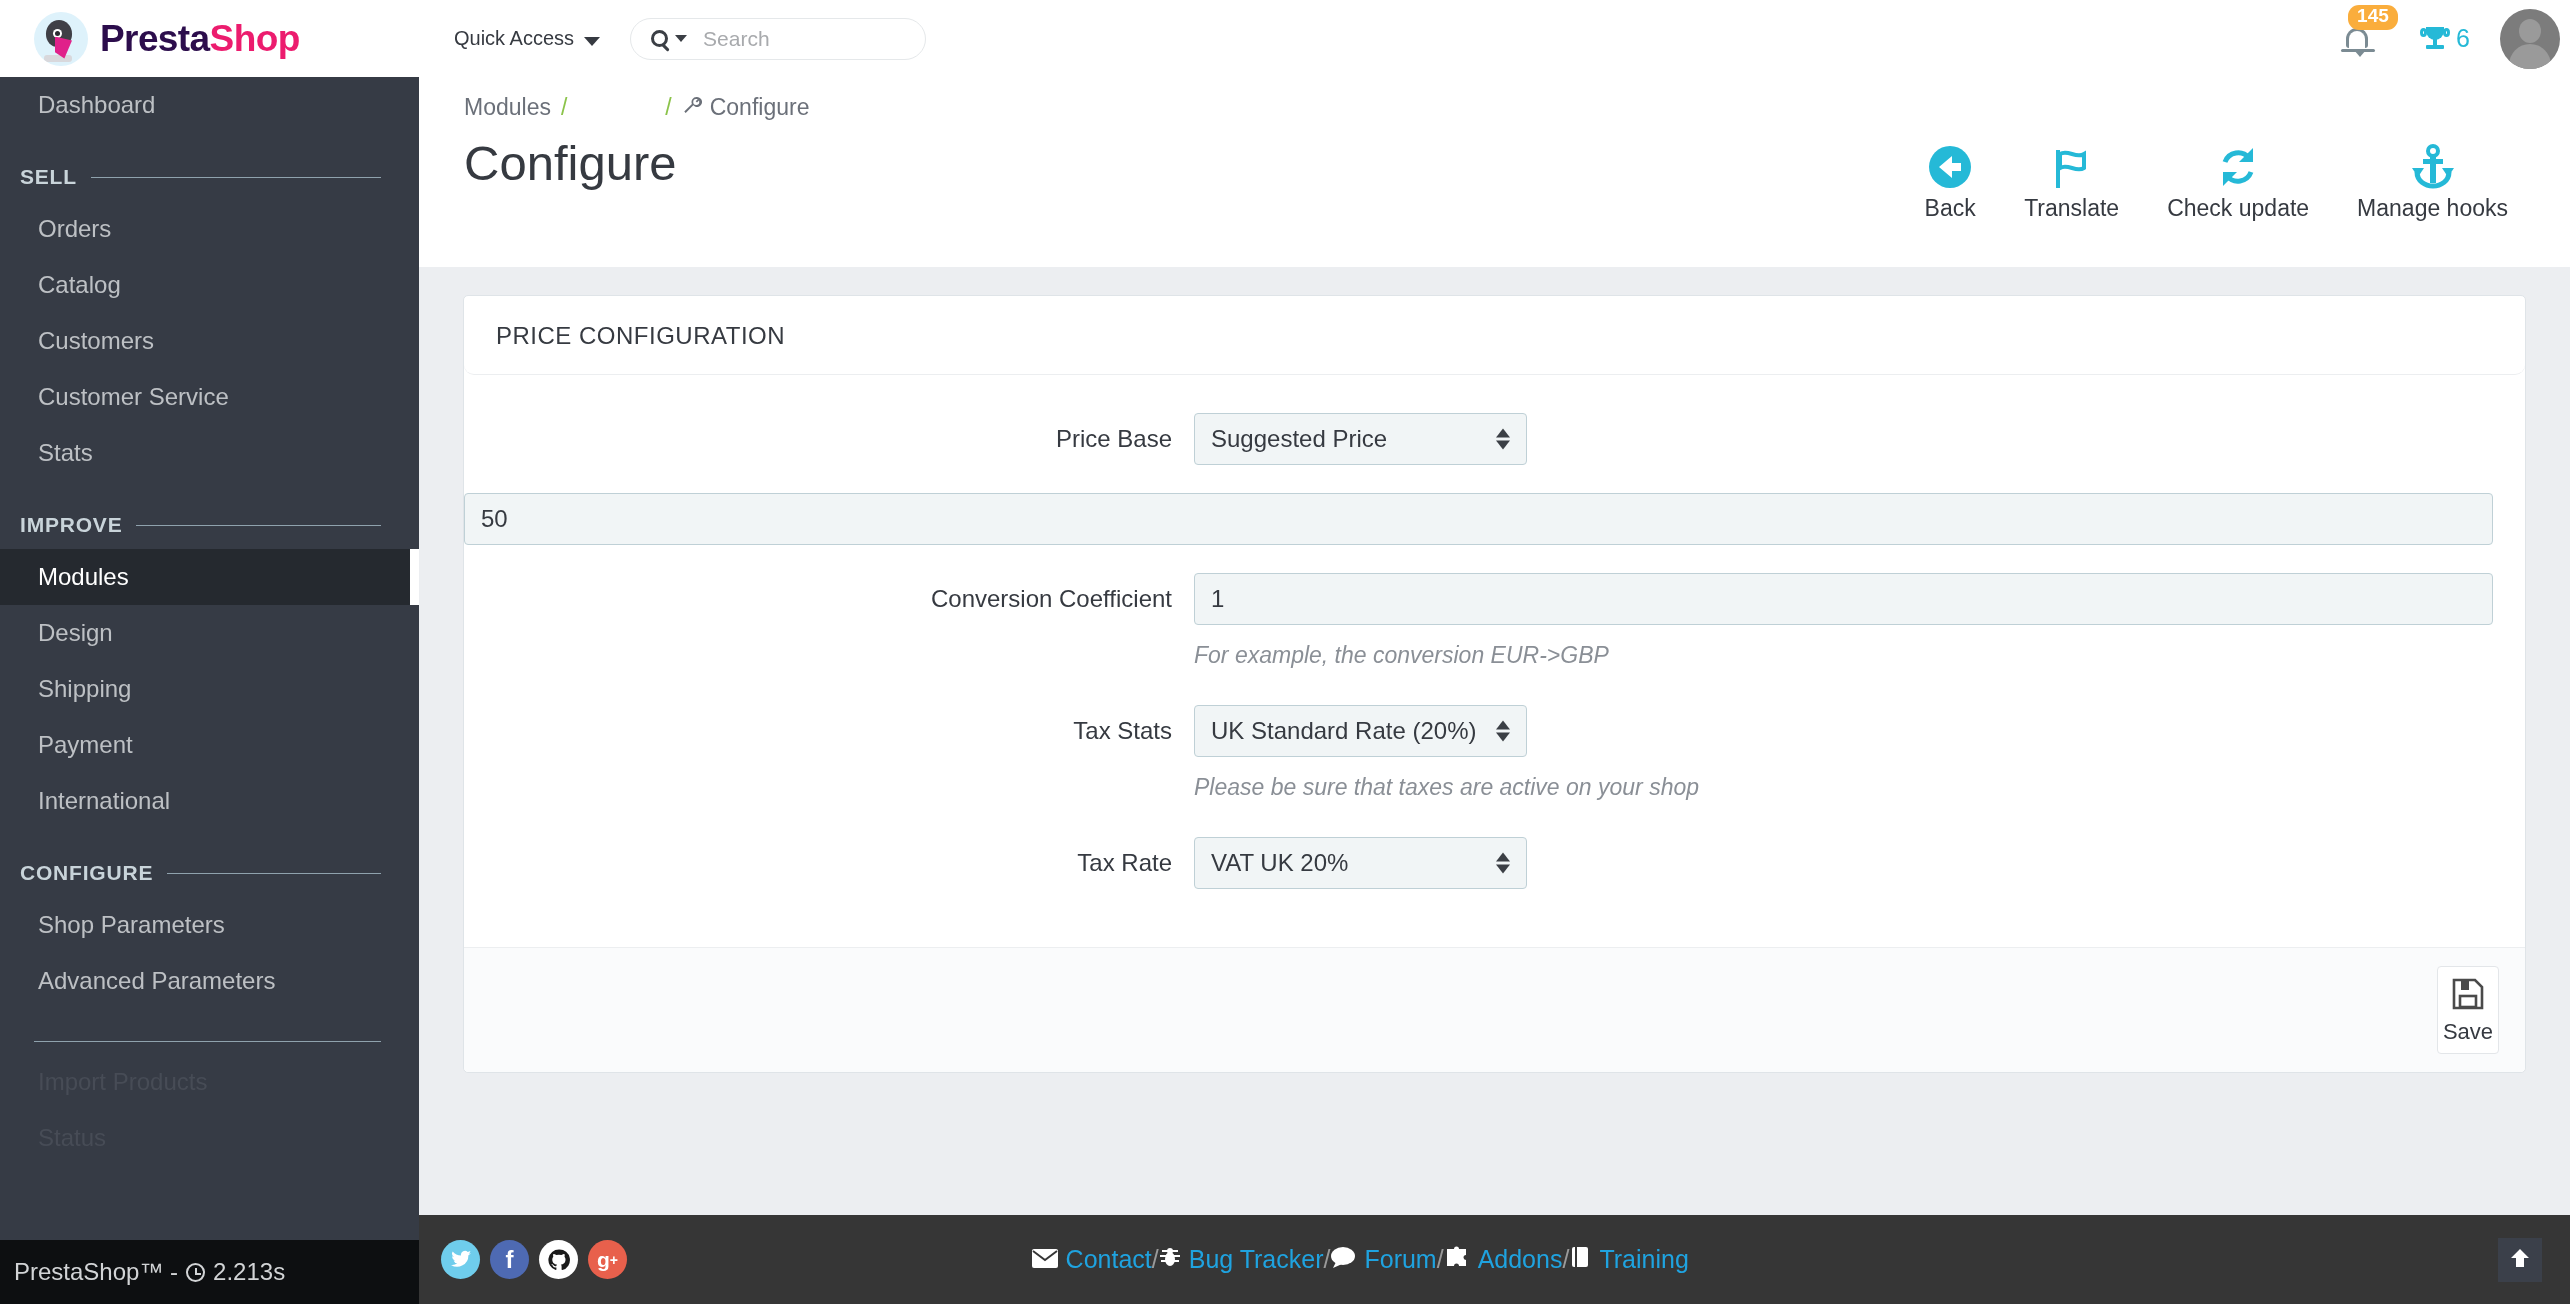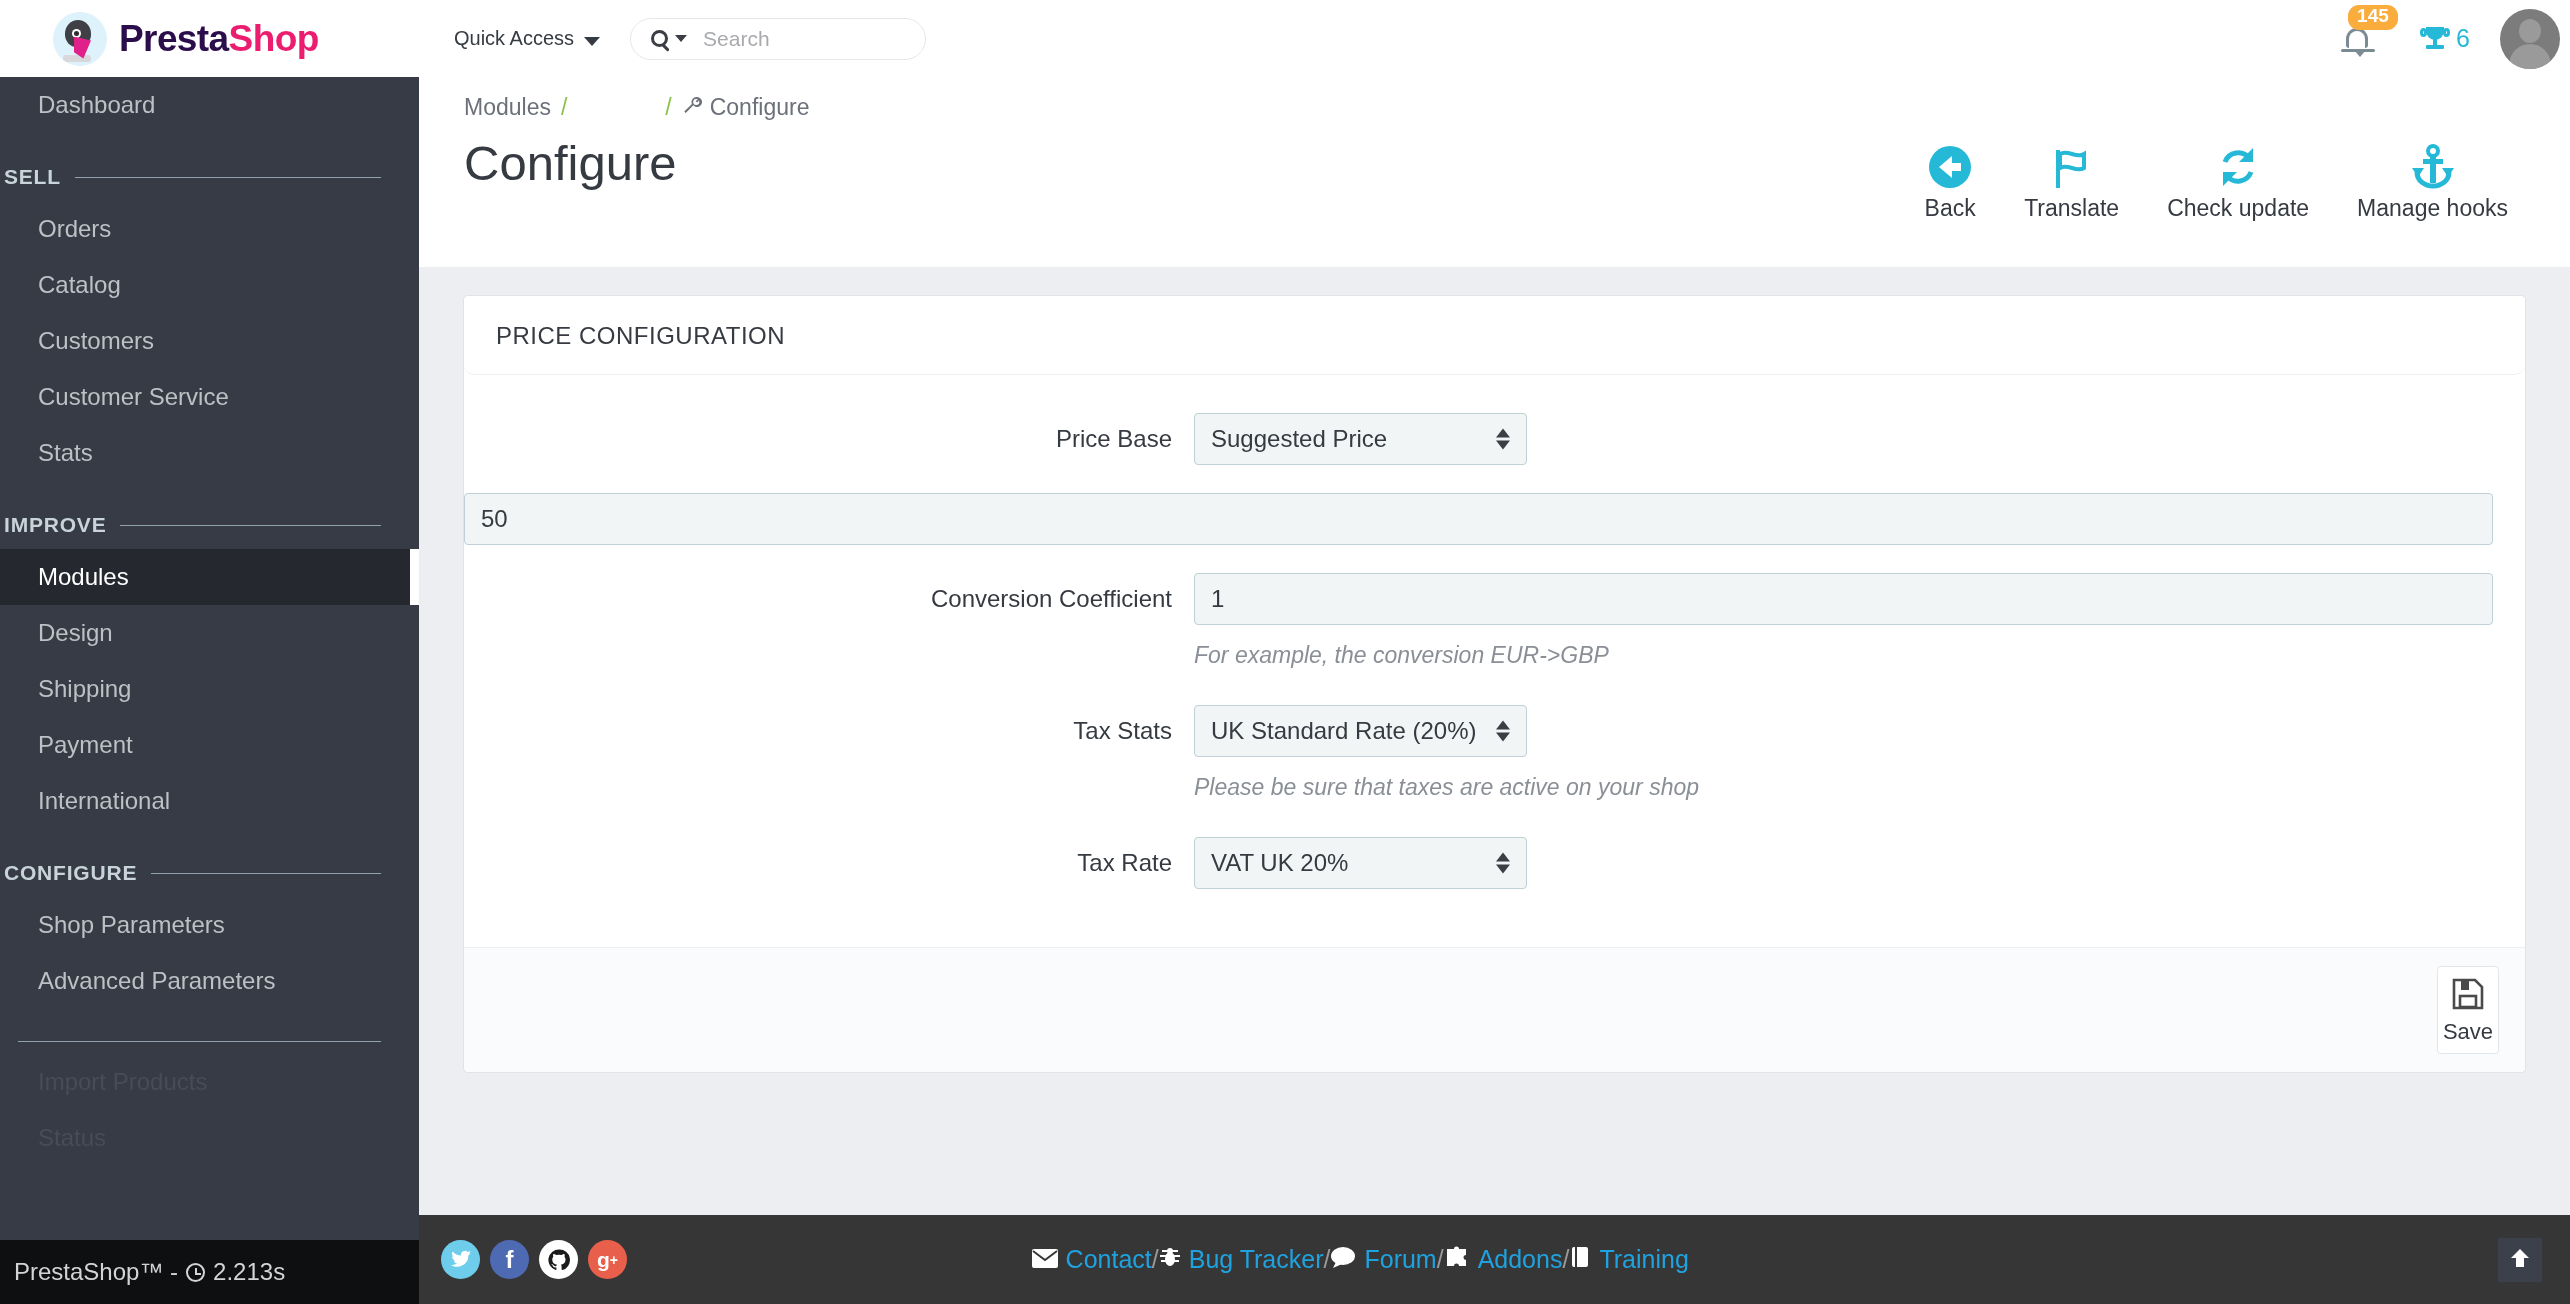--- a/index.html
+++ b/index.html
@@ -14,21 +14,21 @@
   .header {
     position: absolute; top: 0; left: 0;
     width: 2570px; height: 77px;
     background: #ffffff;
     display: flex; align-items: center;
     z-index: 30;
   }
   .logo-zone {
     width: 419px; height: 77px;
     display: flex; align-items: center;
-    padding-left: 53px;
+    padding-left: 34px;
     flex-shrink: 0;
   }
   .logo-bird {
     width: 54px; height: 54px; border-radius: 50%;
     background: #def2fb;
     position: relative; flex-shrink: 0;
     overflow: hidden;
   }
   .logo-bird::before {
     content: ""; position: absolute;
@@ -198,21 +198,21 @@
   .nav-item.active {
     background: #25292f; color: #fff;
   }
   .nav-item.active::after {
     content: ""; position: absolute; right: 0;
     width: 9px; height: 56px; background: #fff;
   }
   .nav-item.faded { color: #474c56; }
   .nav-sect {
     display: flex; align-items: center;
-    padding: 32px 38px 12px 4px;
+    padding: 32px 38px 12px 20px;
     gap: 14px;
   }
   .nav-sect-label {
     color: #c9d4da; font-size: 21px; font-weight: bold;
     letter-spacing: .8px; white-space: nowrap;
   }
   .nav-sect-line { flex: 1; height: 1px; background: #8fa2ad; }
   .sidebar-footer {
     position: absolute; left: 0; bottom: 0;
     width: 419px; height: 64px;

